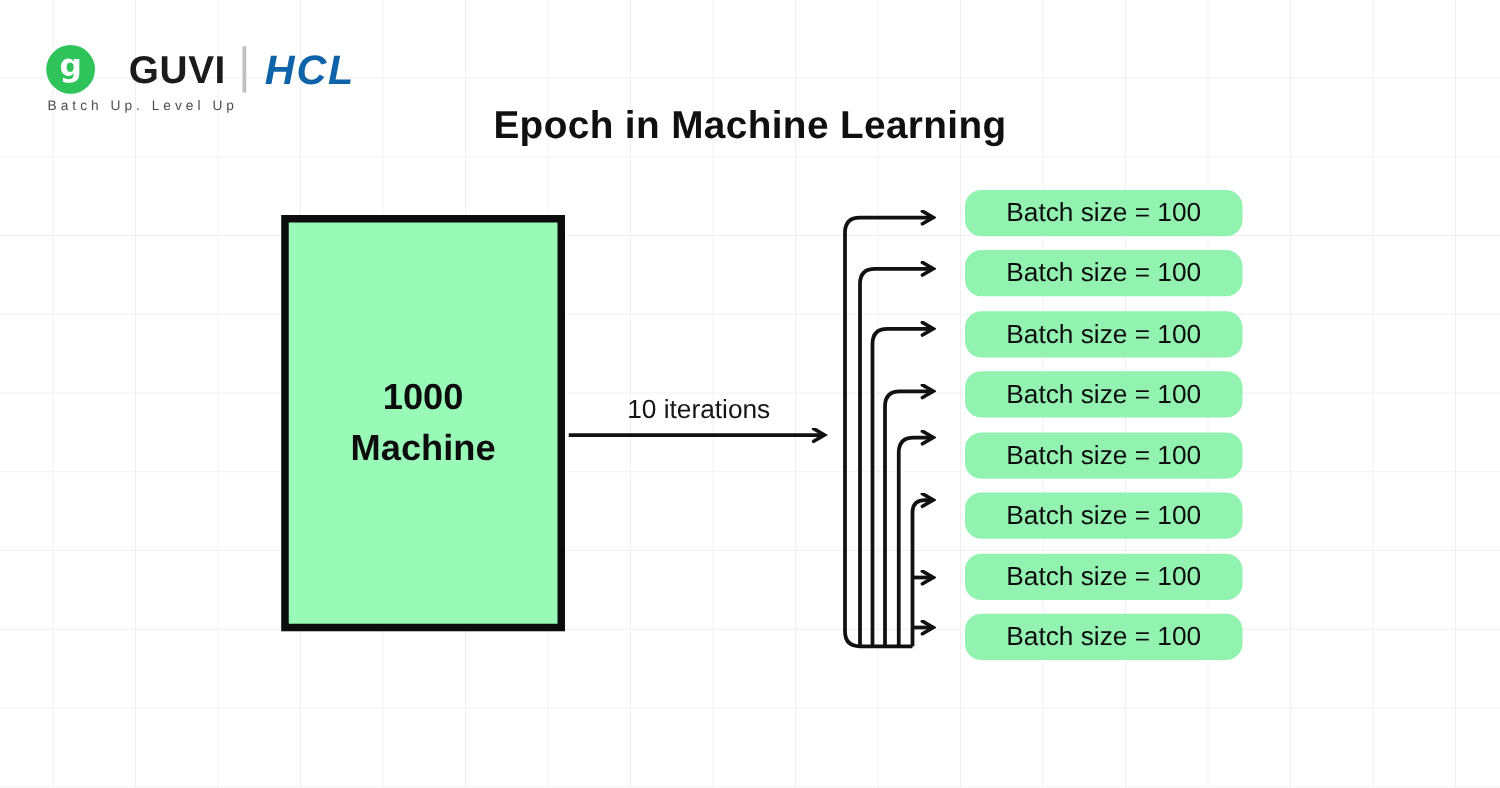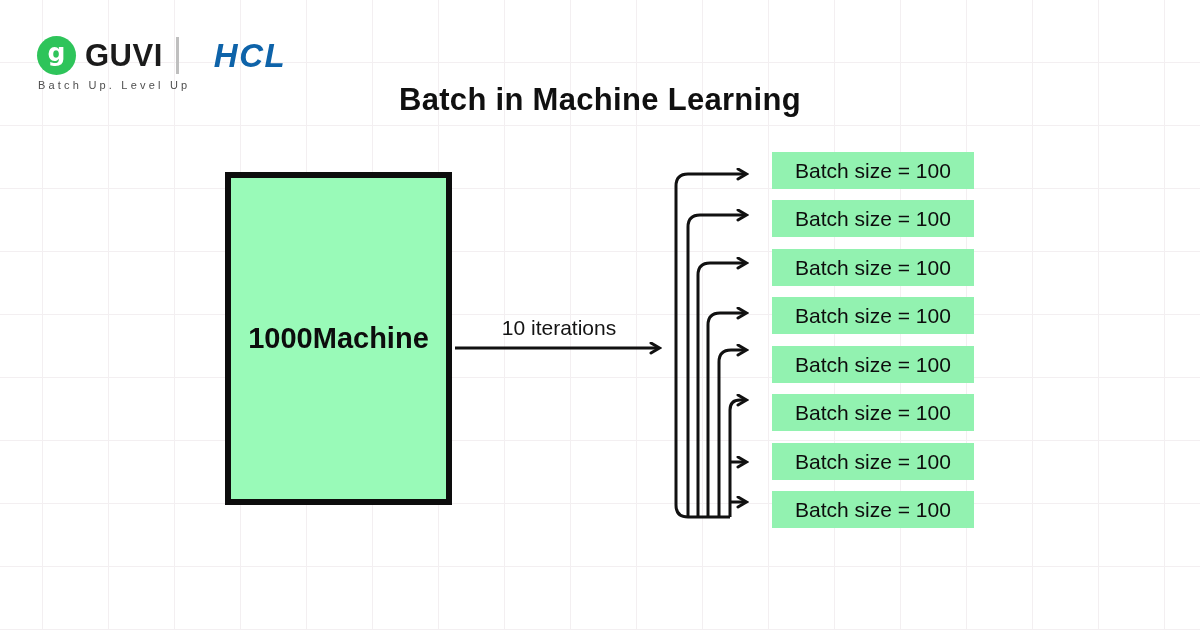--- a/index.html
+++ b/index.html
@@ -33,45 +33,45 @@
     width:39px;height:39px;border-radius:50%;
     background:var(--guvi-green);
     display:flex;align-items:center;justify-content:center;
   }
   .logo-glyph{
     font-family:"DejaVu Sans", sans-serif;
     font-weight:700;font-size:25px;color:#ffffff;
     line-height:1;transform:translateY(-3px);
   }
   .brand-name{
-    font-size:31px;font-weight:700;letter-spacing:0.5px;color:#1b1b1b;
+    font-size:31px;font-weight:700;letter-spacing:0.5px;color:#1b1b1b;margin-left:18px;
   }
   .brand-divider{
     width:3px;height:37px;background:#bfbfbf;margin:0 6px 0 4px;
   }
   .partner-name{
     font-size:33px;font-weight:800;font-style:italic;
-    letter-spacing:1.5px;color:var(--hcl-blue);margin-left:20px;
+    letter-spacing:1.5px;color:var(--hcl-blue);
   }
   .tagline{
     position:absolute;left:38px;top:79px;
     font-size:11px;font-weight:500;letter-spacing:3.2px;color:#4e4e4e;
   }
   .page-title{
     position:absolute;left:0;right:0;top:82px;
     text-align:center;
     font-size:31px;font-weight:700;letter-spacing:0.3px;color:#101010;
   }
 
   
   .samples-rect{
     position:absolute;left:225px;top:172px;width:227px;height:333px;
     background:var(--mint-rect);
     border:6px solid #0d0d0d;
-    display:flex;flex-direction:row;align-items:center;justify-content:center;
+    display:flex;flex-direction:column;align-items:center;justify-content:center;
     text-align:center;
   }
   .samples-line{
     font-size:29px;font-weight:800;line-height:1.4;color:#0d0d0d;
   }
   .samples-caption{
     position:absolute;left:225px;top:526px;width:227px;
     text-align:center;font-size:21px;color:#141414;
   }
 
@@ -80,44 +80,44 @@
     position:absolute;left:453px;top:316px;width:212px;
     text-align:center;font-size:21px;color:#141414;
   }
 
   
   .connectors{position:absolute;left:0;top:0;width:1200px;height:630px;}
   .connectors path{fill:none;stroke:var(--ink);stroke-width:3;}
 
   
   .batch-box{
-    position:absolute;left:772px;width:202px;height:37px;
+    position:absolute;left:772px;width:222px;height:37px;
     background:var(--mint-batch);
     display:flex;align-items:center;justify-content:center;
-    font-size:21px;font-weight:500;color:#0d0d0d;
+    font-size:21px;font-weight:500;color:#0d0d0d;border-radius:13px;
   }
   .b1{top:152px;} .b2{top:200px;} .b3{top:249px;} .b4{top:297px;}
   .b5{top:346px;} .b6{top:394px;} .b7{top:443px;} .b8{top:491px;}
 </style>
 </head>
 <body>
 
 <div class="stage">
 
   <div class="logo-row">
     <div class="logo-circle">
       <span class="logo-glyph">g</span>
     </div>
     <span class="brand-name">GUVI</span>
     <span class="brand-divider"></span>
     <span class="partner-name">HCL</span>
   </div>
   <div class="tagline">Batch Up. Level Up</div>
 
-  <h1 class="page-title">Batch in Machine Learning</h1>
+  <h1 class="page-title">Epoch in Machine Learning</h1>
 
   <div class="samples-rect">
     <div class="samples-line">1000</div>
     <div class="samples-line">Machine</div>
   </div>
 
   <div class="iterations-label">10 iterations</div>
 
   <svg class="connectors" viewBox="0 0 1200 630" xmlns="http://www.w3.org/2000/svg" aria-hidden="true">
     <defs>

